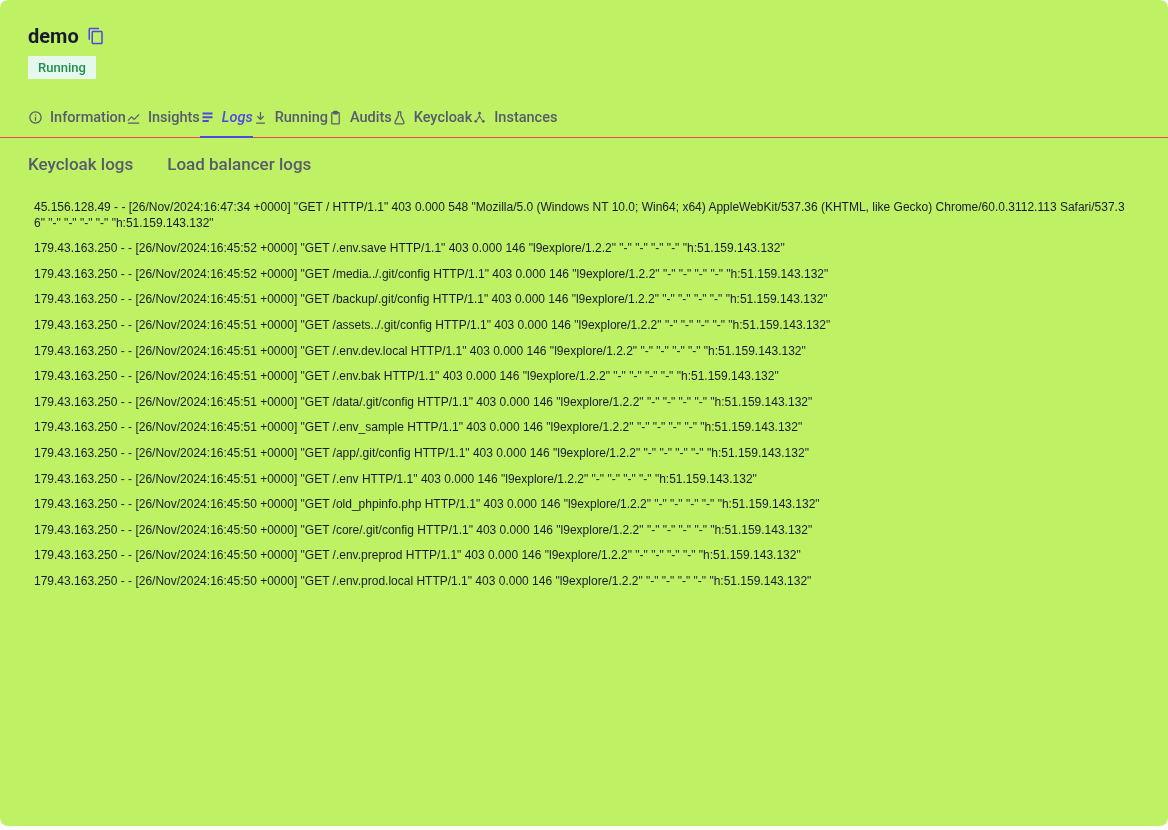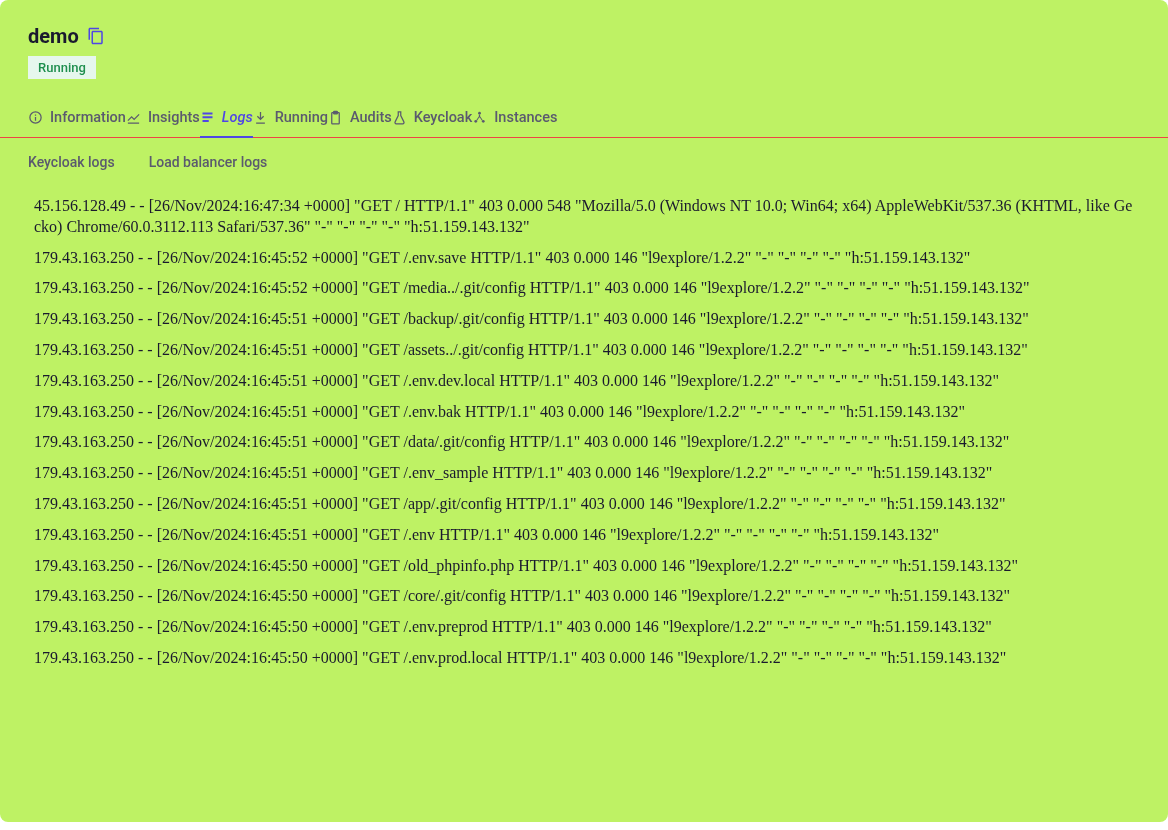--- a/index.html
+++ b/index.html
@@ -73,30 +73,30 @@
   display: inline-flex;
   align-items: center;
   justify-content: center;
 }
 .subtabs {
   display: flex;
   gap: 34px;
   padding: 16px 28px 10px 28px;
 }
 .subtab {
-  font-size: 14px;
+  font-size: 17px;
   font-weight: 500;
   color: #5a5a6e;
   cursor: pointer;
 }
 .log-panel {
   margin: 2px 18px 0 18px;
   padding: 14px 16px;
-  font-family: Liberation Serif, serif;
-  font-size: 16px;
+  font-family: Liberation Sans, sans-serif;
+  font-size: 12px;
   line-height: 1.3;
   color: #1a1a2e;
   word-break: break-all;
   height: 640px;
   overflow-y: auto;
 }
 .log-entry {
   margin-bottom: 10px;
 }
 svg { display: block; }

